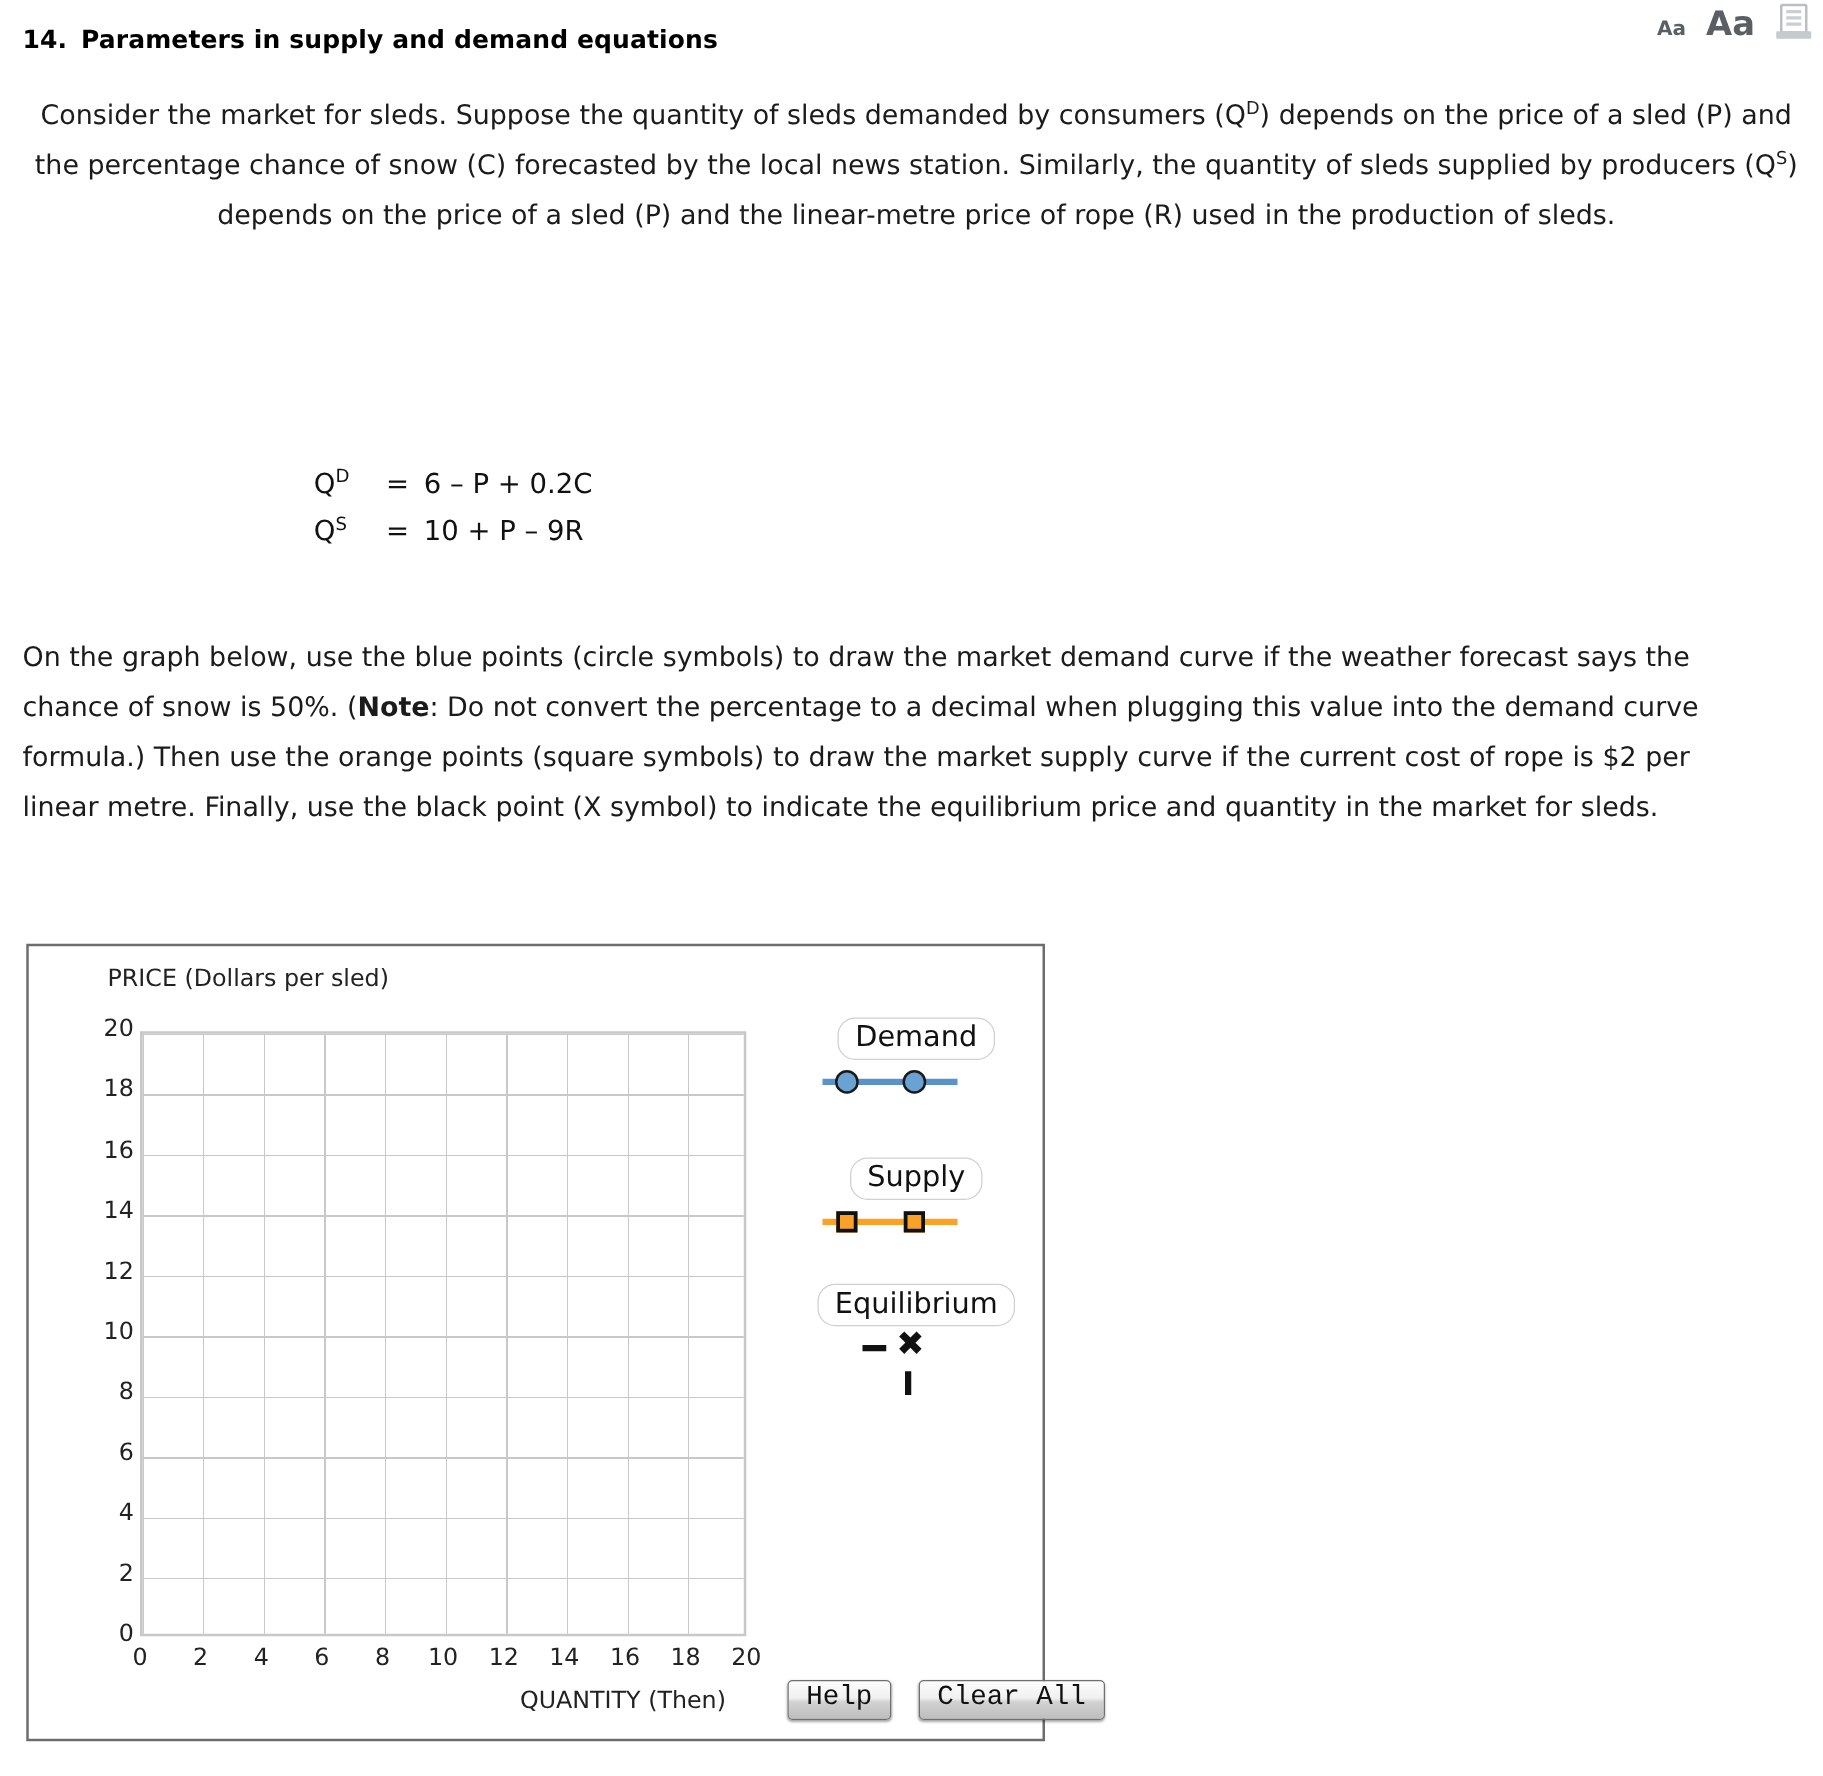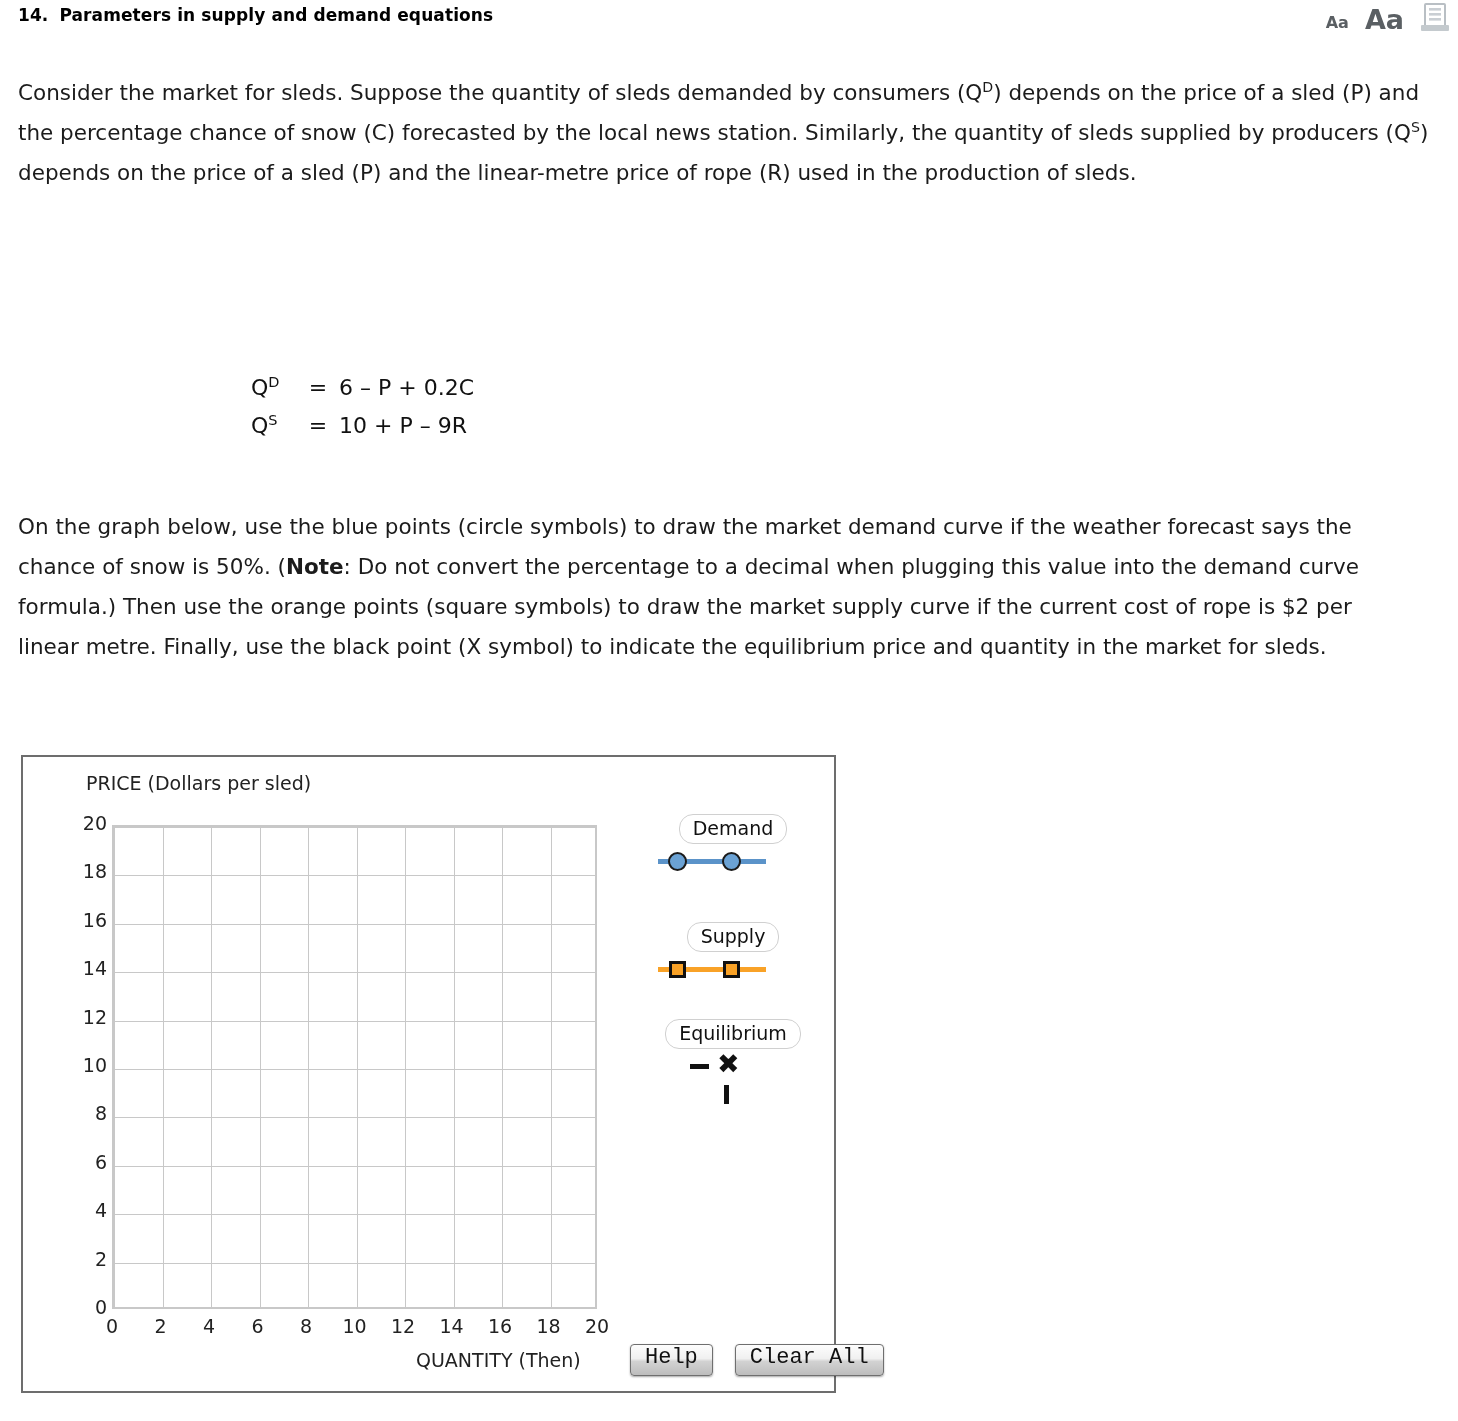--- a/index.html
+++ b/index.html
@@ -10,39 +10,39 @@
     font-family: "DejaVu Sans", sans-serif;
     color: #000000;
   }
   .page { position: relative; width: 1458px; height: 1421px; overflow: hidden; }
 
   
   .qheader {
     position: absolute; top: 0; left: 0; width: 1458px; height: 46px;
   }
   .qtitle {
-    position: absolute; left: 18px; top: 5px;
-    font-size: 17px; font-weight: bold; letter-spacing: .1px;
+    position: absolute; left: 18px; top: 19px;
+    font-size: 20px; font-weight: bold; letter-spacing: .1px;
     white-space: nowrap;
   }
   .qtitle .num { margin-right: 11px; }
   .hdr-tools {
     position: absolute; right: 8px; top: 2px;
     display: flex; align-items: center; gap: 16px; text-align: right;
   }
   .aa-small { font-size: 16px; font-weight: bold; color: #5a5f63; line-height: 1; padding-top: 10px;}
   .aa-large { font-size: 27px; font-weight: bold; color: #5a5f63; line-height: 1; padding-top: 2px;}
   .print-ico { width: 30px; height: 32px; position: relative; }
 
   
   .body-text {
     position: absolute; left: 18px; width: 1432px;
     font-size: 21.5px; line-height: 40px; color: #1b1b1b;
   }
-  #para1 { top: 73px; width: 1430px; }
+  #para1 { top: 73px; width: 1430px; text-align: center; }
   #para2 { top: 281px; }
   #para3 { top: 507px; width: 1400px; }
   sup { font-size: 0.66em; vertical-align: super; line-height: 0; }
 
   
   .equations {
     position: absolute; left: 251px; top: 369px;
     font-size: 22px; line-height: 38px; color: #111;
   }
   .eq-row { display: flex; align-items: baseline; white-space: nowrap; }
@@ -84,21 +84,21 @@
     font-size: 19px; color: #222; white-space: nowrap;
   }
 
   
   .legend { position: absolute; left: 615px; top: 57px; width: 190px; }
   .legend-block { position: relative; margin-bottom: 30px; }
   .legend-pill {
     display: inline-block;
     border: 1.6px solid #d0d0d0; border-radius: 14px;
     padding: 2px 13px 4px;
-    font-size: 19px; color: #111; background: #fff;
+    font-size: 23px; color: #111; background: #fff;
     white-space: nowrap;
   }
   .legend-pill-row { text-align: center; }
   .legend-sym { position: relative; height: 28px; margin-top: 3px; }
   .sym-line {
     position: absolute; left: 20px; top: 12px; width: 108px; height: 5px;
   }
   .sym-line.demand { background: #5b93c9; }
   .sym-line.supply { background: #f9a227; }
   .sym-circle {

